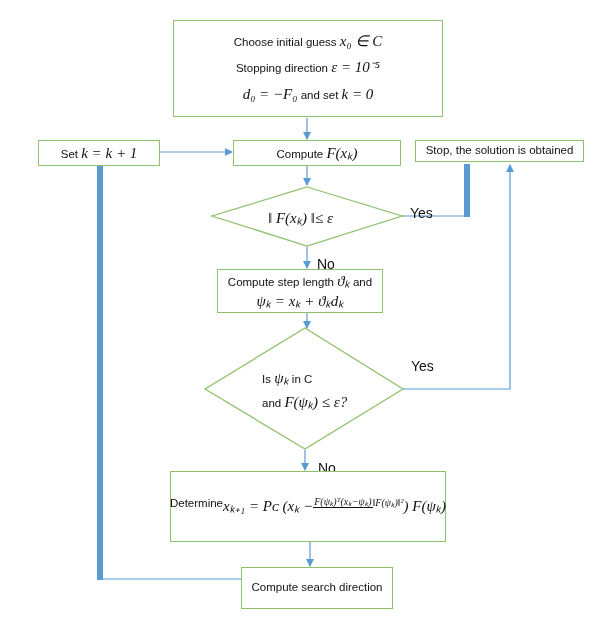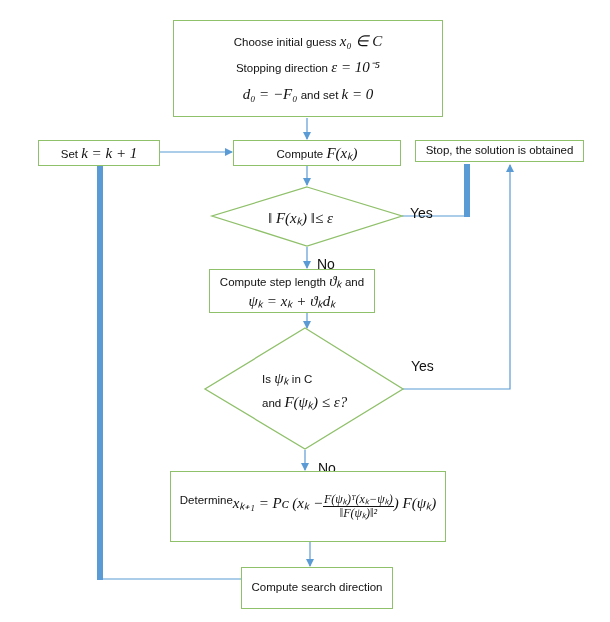--- a/index.html
+++ b/index.html
@@ -6,22 +6,22 @@
     body { width: 610px; height: 622px; position: relative; overflow: hidden;
            font-family: "Liberation Sans", sans-serif; color: #111; }
     svg.wires { position: absolute; left: 0; top: 0; }
     .box { position: absolute; box-sizing: border-box; border: 1.5px solid #8fc06a;
            background: #fff; display: flex; flex-direction: column; justify-content: center;
            align-items: center; text-align: center; font-size: 11.5px; line-height: 1.35; }
     .math { font-family: "Liberation Serif", serif; font-style: italic; font-size: 15px; }
     .lbl { position: absolute; font-size: 14px; color: #111; }
     .diamond-text { position: absolute; font-size: 11.5px; text-align: left; line-height: 1.6; }
     .line { white-space: nowrap; }
-    .frac { display: inline-flex; flex-direction: column; align-items: center; vertical-align: middle;
-            font-family: "Liberation Serif", serif; font-style: italic; font-size: 12px; line-height: 1.1; }
+    .frac { display: inline-flex; flex-direction: row; align-items: center; vertical-align: middle;
+            font-family: "Liberation Serif", serif; font-style: italic; font-size: 10px; line-height: 1.1; }
     .frac .num { border-bottom: 0.8px solid #111; padding: 0 1px; }
   </style>
 </head>
 <body>
 
 <svg class="wires" width="610" height="622">
   <defs>
     <marker id="arr" markerWidth="8" markerHeight="8" refX="7" refY="4" orient="auto" markerUnits="userSpaceOnUse">
       <path d="M0,0 L8,4 L0,8 Z" fill="#5b9bd5"></path>
     </marker>
@@ -70,21 +70,21 @@
 <div class="box" style="left:403px;top:140px;width:169px;height:22px;margin-left:12px;">
   <div class="line">Stop, the solution is obtained</div>
 </div>
 
 <div class="diamond-text" style="left:268px;top:206px;">
   <span class="math">‖ F(xₖ) ‖≤ ε</span>
 </div>
 <div class="lbl" style="left:410px;top:205px;">Yes</div>
 <div class="lbl" style="left:317px;top:256px;">No</div>
 
-<div class="box" style="left:209px;top:269px;width:166px;height:44px;">
+<div class="box" style="left:217px;top:269px;width:166px;height:44px;">
   <div class="line"><span>Compute step length </span><span class="math">ϑₖ</span><span> and</span></div>
   <div class="line"><span class="math">ψₖ = xₖ + ϑₖdₖ</span></div>
 </div>
 
 <div class="diamond-text" style="left:262px;top:366px;">
   <div class="line"><span>Is </span><span class="math">ψₖ</span><span> in C</span></div>
   <div class="line"><span>and </span><span class="math">F(ψₖ) ≤ ε?</span></div>
 </div>
 <div class="lbl" style="left:411px;top:358px;">Yes</div>
 <div class="lbl" style="left:318px;top:460px;">No</div>

